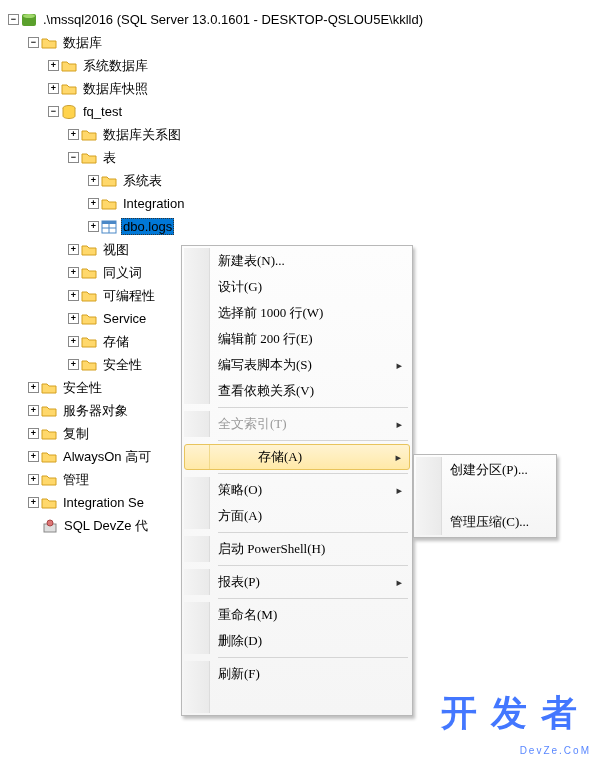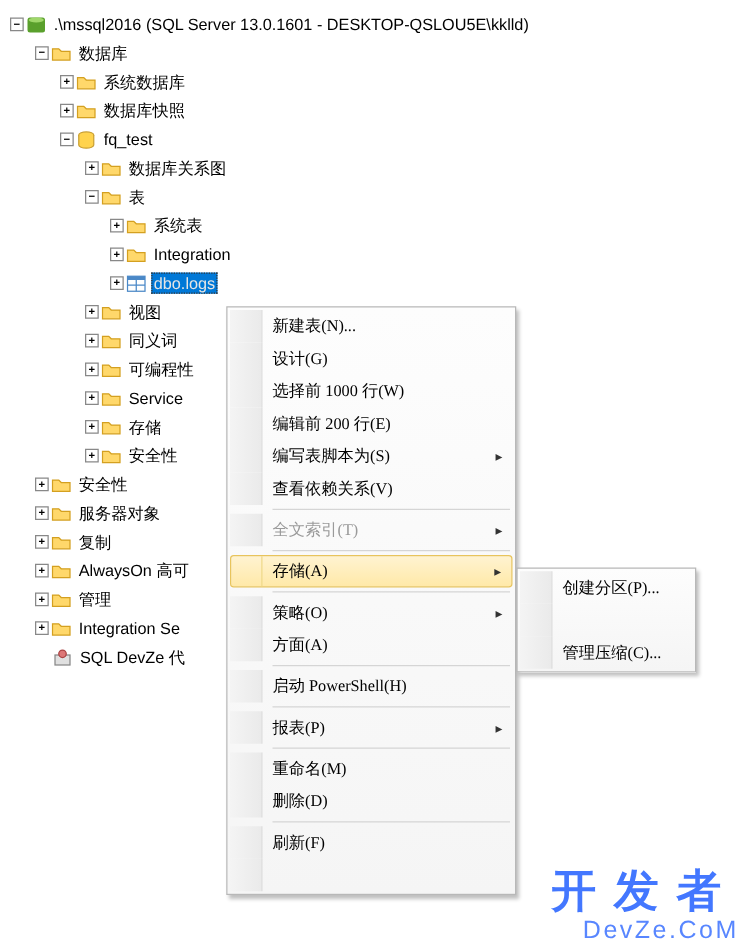--- a/index.html
+++ b/index.html
@@ -5,35 +5,35 @@
     * { margin:0; padding:0; box-sizing:border-box; }
     body { width:603px; height:760px; font-family:"Microsoft YaHei","Segoe UI",Tahoma,sans-serif; font-size:13px; background:#fff; color:#000; position:relative; overflow:hidden; }
     .tree { padding:8px 6px; user-select:none; }
     .row { display:flex; align-items:center; height:23px; white-space:nowrap; }
     .expander { width:16px; height:16px; display:inline-flex; align-items:center; justify-content:center; color:#000; font-weight:bold; }
     .expander.sq { border:1px solid #888; width:11px; height:11px; font-size:9px; line-height:9px; margin-right:2px; margin-left:2px; }
     .sp { display:inline-block; width:20px; height:1px; }
     .ico { width:16px; height:16px; display:inline-flex; align-items:center; justify-content:center; margin-right:4px; }
     .folder svg,.db svg,.root svg,.table svg,.agent svg { display:block; }
     .label { padding:1px 2px; }
-    .label.sel { background:#0078d7; color:#e5e5e5; border:1px dotted #333; padding:0 1px; }
+    .label.sel { background:#0078d7; color:#000000; border:1px dotted #333; padding:0 1px; }
 
     .menu { position:absolute; background:linear-gradient(#fdfdfd,#f5f5f5); border:1px solid #b8b8b8; box-shadow:2px 3px 3px rgba(0,0,0,0.25); padding:2px;font-family:Liberation Serif, serif; }
     .menu .mi { display:flex; align-items:center; height:26px; padding-right:24px; position:relative; }
     .menu .mi .gutter { width:26px; height:100%; background:linear-gradient(to right,#f4f4f4,#eaeaea); border-right:1px solid #dcdcdc; margin-right:8px; }
     .menu .mi .txt { flex:1; }
     .menu .mi.has-sub::after { content:"▸"; position:absolute; right:8px; font-size:11px; color:#333; }
     .menu .sep { margin:3px 2px 3px 34px; border-top:1px solid #d5d5d5; }
     .menu .mi.disabled .txt { color:#9a9a9a; }
-    .menu .mi.hi { background:linear-gradient(#fff3d1,#ffe9a8); border:1px solid #e8c45c; border-radius:3px; height:26px; margin:0; }
+    .menu .mi.hi { background:linear-gradient(#fff3d1,#ffe9a8); border:1px solid #e8c45c; border-radius:3px; height:26px; margin:0;gap:40px; }
     .menu .mi.hi .gutter { background:transparent; border-right:1px solid #f0d98a; width:25px; }
     .sub .mi.disabled .txt { color:#9a9a9a; }
 
     .watermark { position:absolute; right:12px; bottom:22px; color:#2f69ff; font-size:36px; letter-spacing:14px; font-weight:600; opacity:0.9; pointer-events:none; }
-    .watermark2 { position:absolute; right:12px; bottom:4px; color:#2f69ff; font-size:20px; letter-spacing:2px; opacity:0.8; pointer-events:none; }
+    .watermark2 { position:absolute; right:12px; bottom:4px; color:#2f69ff; font-size:10px; letter-spacing:2px; opacity:0.8; pointer-events:none; }
   </style>
 </head>
 <body>
 
 <div class="tree">
 
   <div class="row">
     <span class="expander sq">−</span>
     <span class="ico root">
       <svg width="16" height="16">

